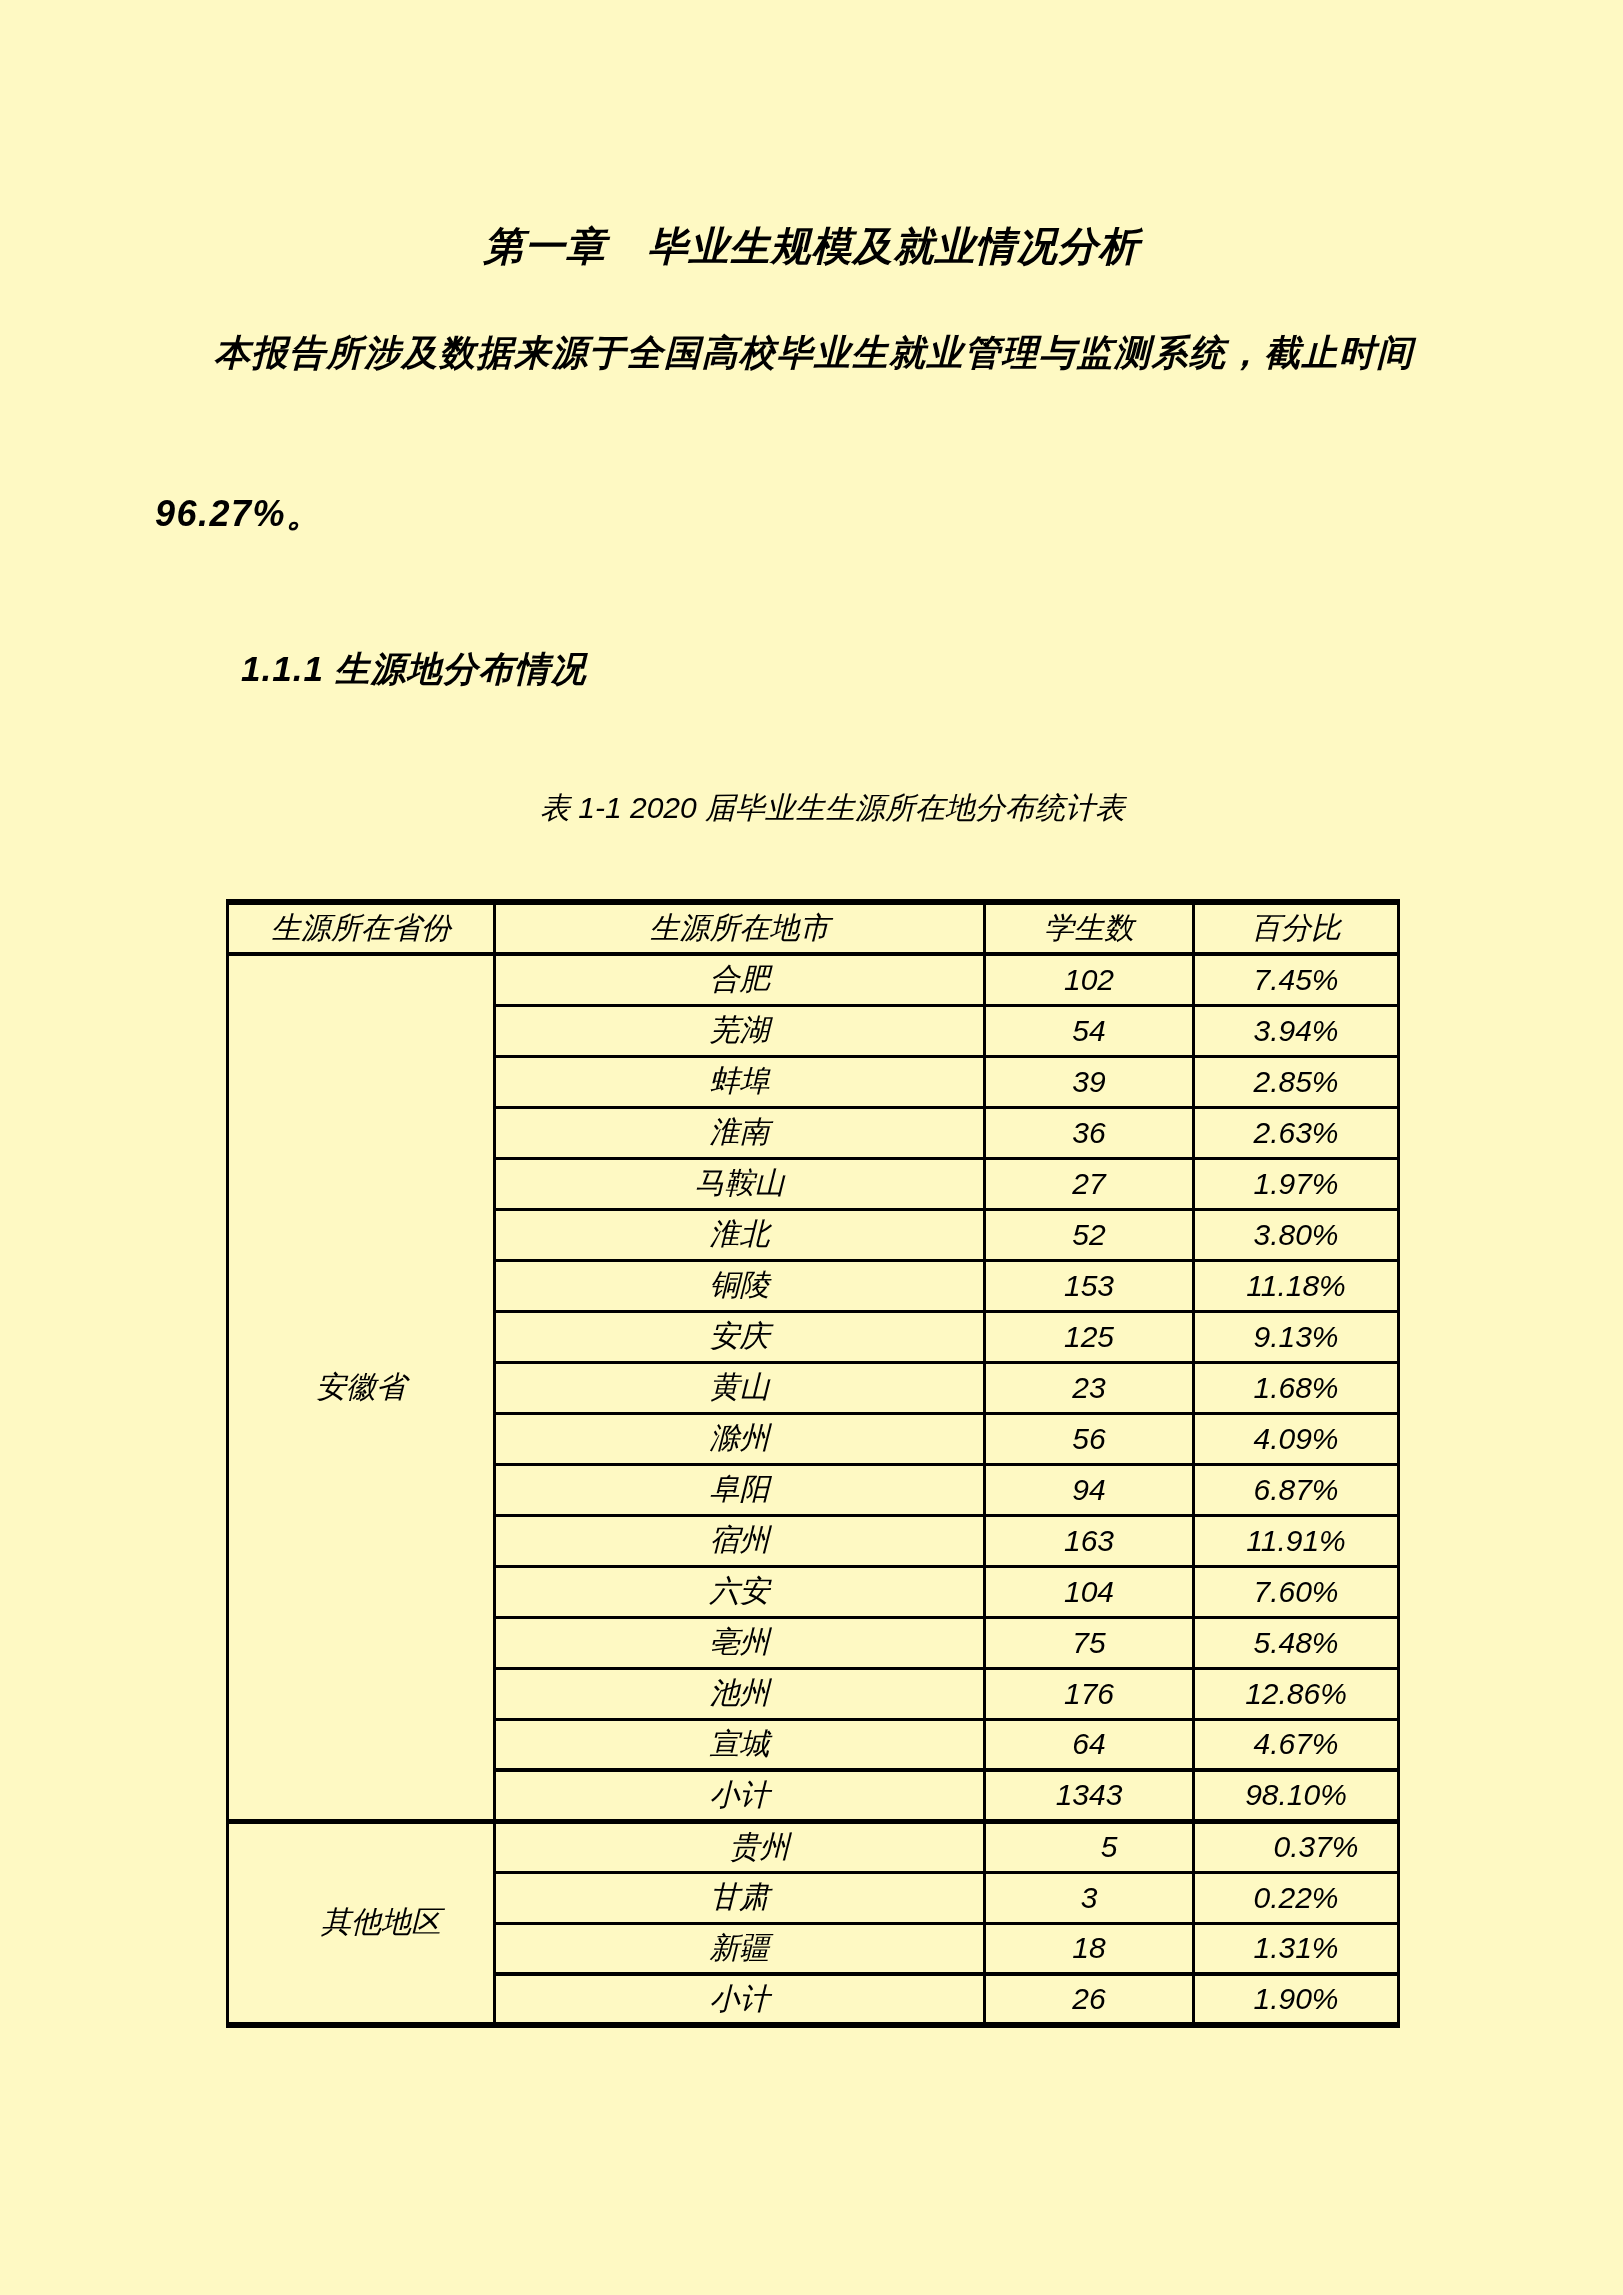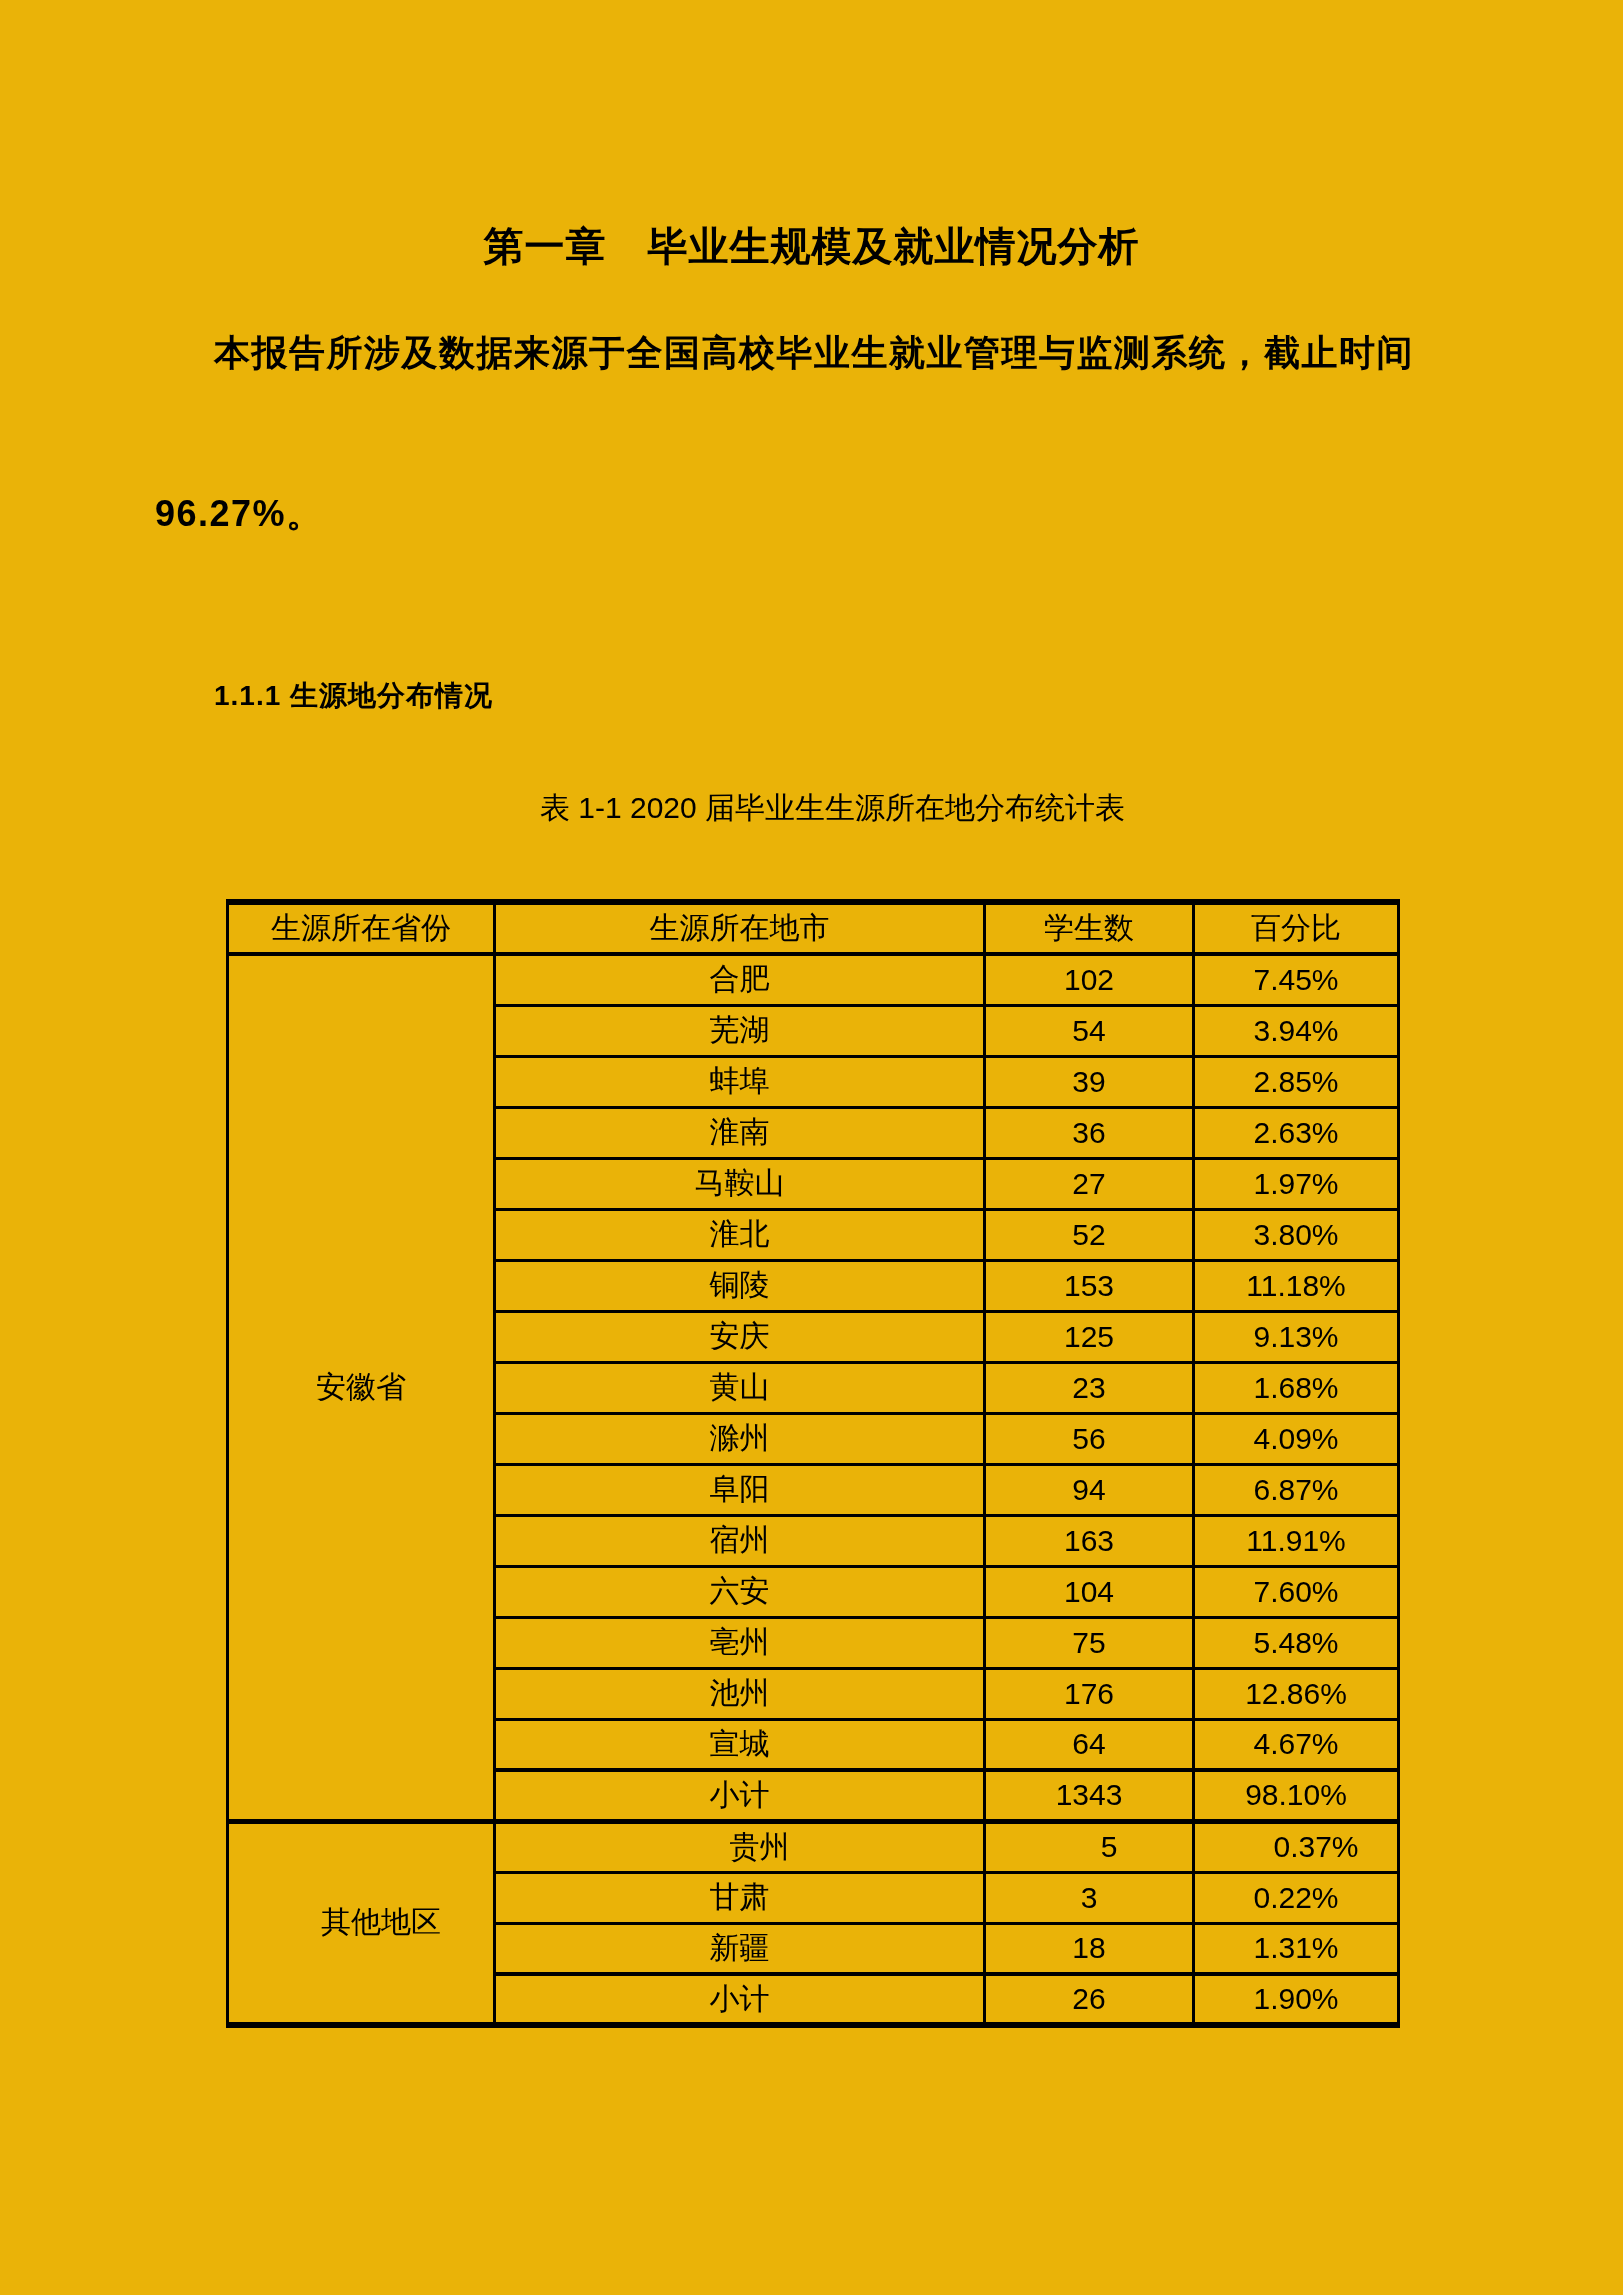--- a/index.html
+++ b/index.html
@@ -1,24 +1,25 @@
 <!DOCTYPE html>
 <html style="font-size:7.9px"><head>
 <meta charset="utf-8">
 <style>
   * { margin: 0; padding: 0; box-sizing: border-box; }
   html, body { background: #888; }
   .page {
     position: relative;
     width: 1623px;
     height: 2295px;
-    background: #eab308;
+    background: #fef9c3;
     color: #000;
     font-family: "Liberation Sans", "DejaVu Sans", sans-serif;
     overflow: hidden;
+    font-style: italic;
   }
   .chapter-title {
     position: absolute;
     top: 219px;
     left: 0;
     width: 100%;
     text-align: center;
     font-size: 40px;
     font-weight: 900;
     letter-spacing: 1px;
@@ -40,26 +41,25 @@
     top: 564px;
     left: 150px;
     font-size: 38px;
     font-weight: 800;
     letter-spacing: 1px;
     white-space: pre;
   }
   .heading-1-1-1 {
     position: absolute;
     top: 646px;
-    left: 214px;
-    font-size: 28px;
+    left: 241px;
+    font-size: 35px;
     font-weight: 800;
     letter-spacing: 1px;
     white-space: pre;
-    margin-top: 31px;
   }
   .table-caption {
     position: absolute;
     top: 788px;
     left: 0;
     width: 100%;
     text-align: center;
     font-size: 30px;
     font-weight: 400;
     white-space: pre;

